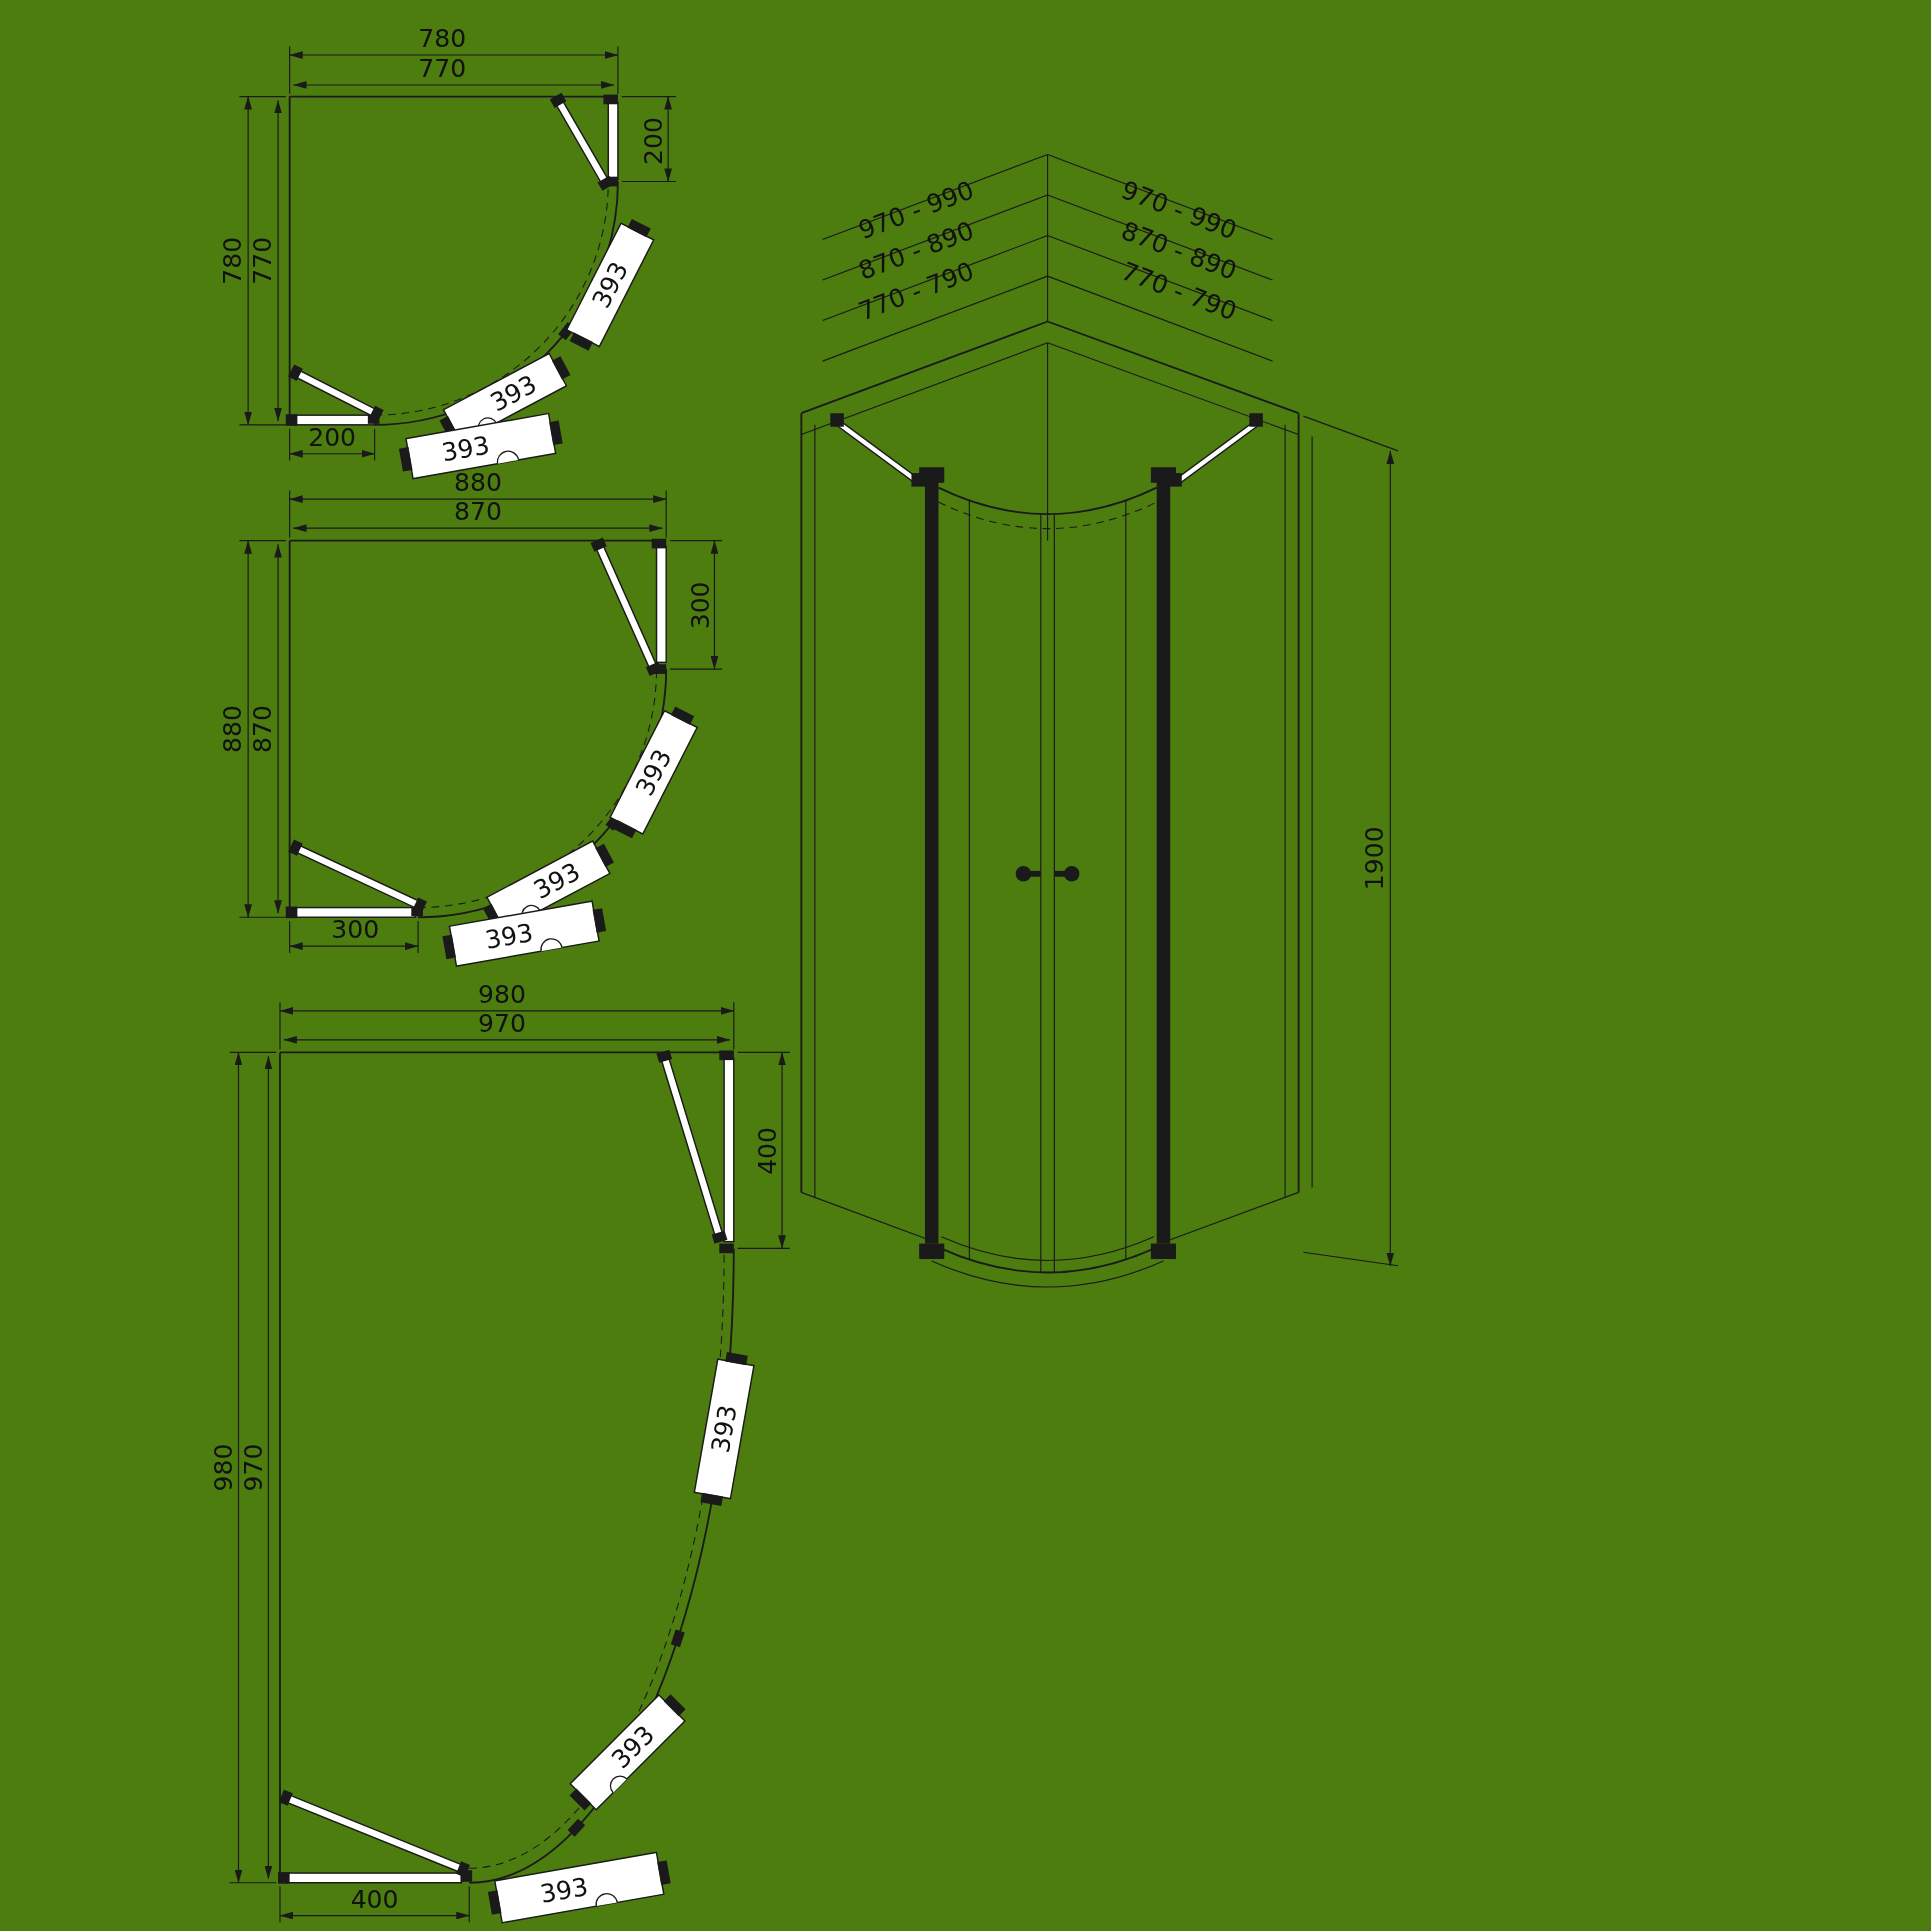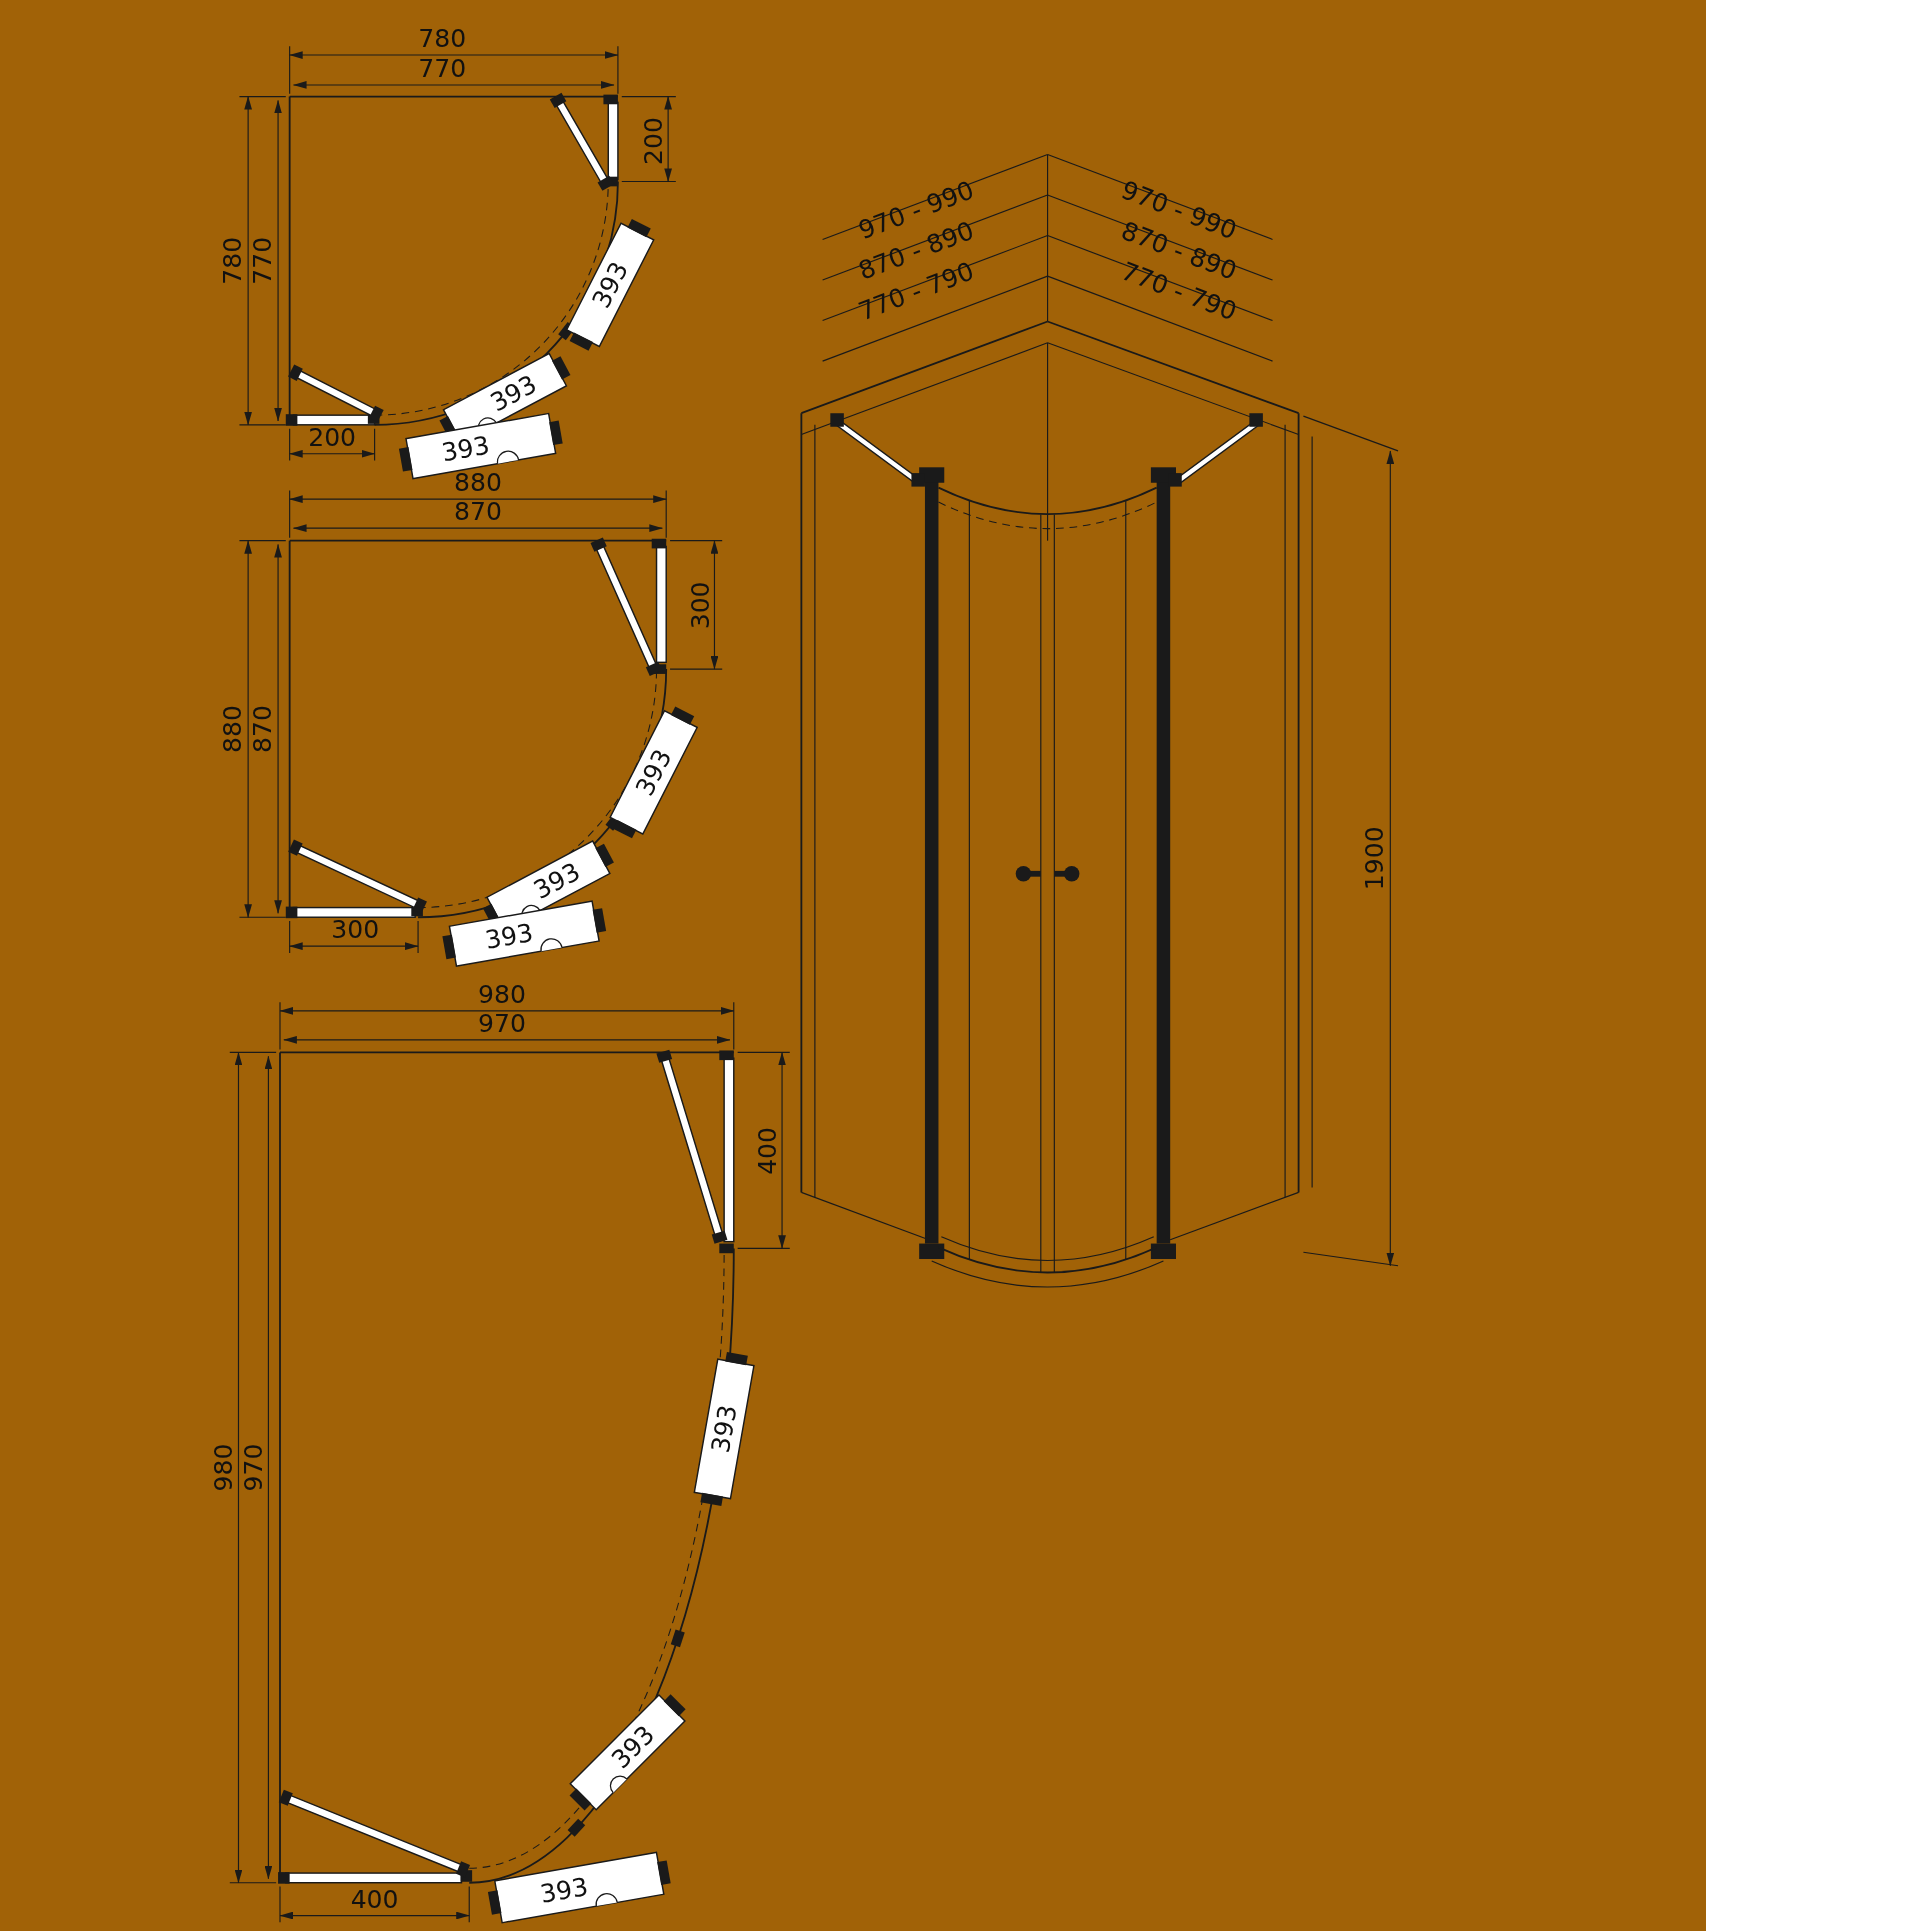--- a/index.html
+++ b/index.html
@@ -1,16 +1,16 @@
 <!DOCTYPE html>
 <html><head>
 <meta charset="utf-8">
 <style>
   html,body{margin:0;padding:0;background:#ffffff;}
-  .stage{width:1706px;height:1931px;position:relative;background:#a16207;text-align:right;}
+  .stage{width:1931px;height:1931px;position:relative;background:#4d7c0f;text-align:right;}
   svg{display:block;}
   .dim{stroke:#1a1a1a;stroke-width:1.2;fill:none;}
   .ln{stroke:#1a1a1a;stroke-width:1.2;fill:none;}
   .ln2{stroke:#1a1a1a;stroke-width:1.9;fill:none;}
   .dash{stroke:#1a1a1a;stroke-width:1.1;fill:none;stroke-dasharray:8 6;}
   .panel{fill:#ffffff;stroke:#1a1a1a;stroke-width:1.5;}
   .blk{fill:#1a1a1a;stroke:none;}
   .post{fill:#1a1a1a;stroke:none;}
   .notch{stroke:#1a1a1a;stroke-width:1.3;fill:#ffffff;}
   text{font-family:"DejaVu Sans","Liberation Sans",sans-serif;font-size:26px;fill:#111111;}

